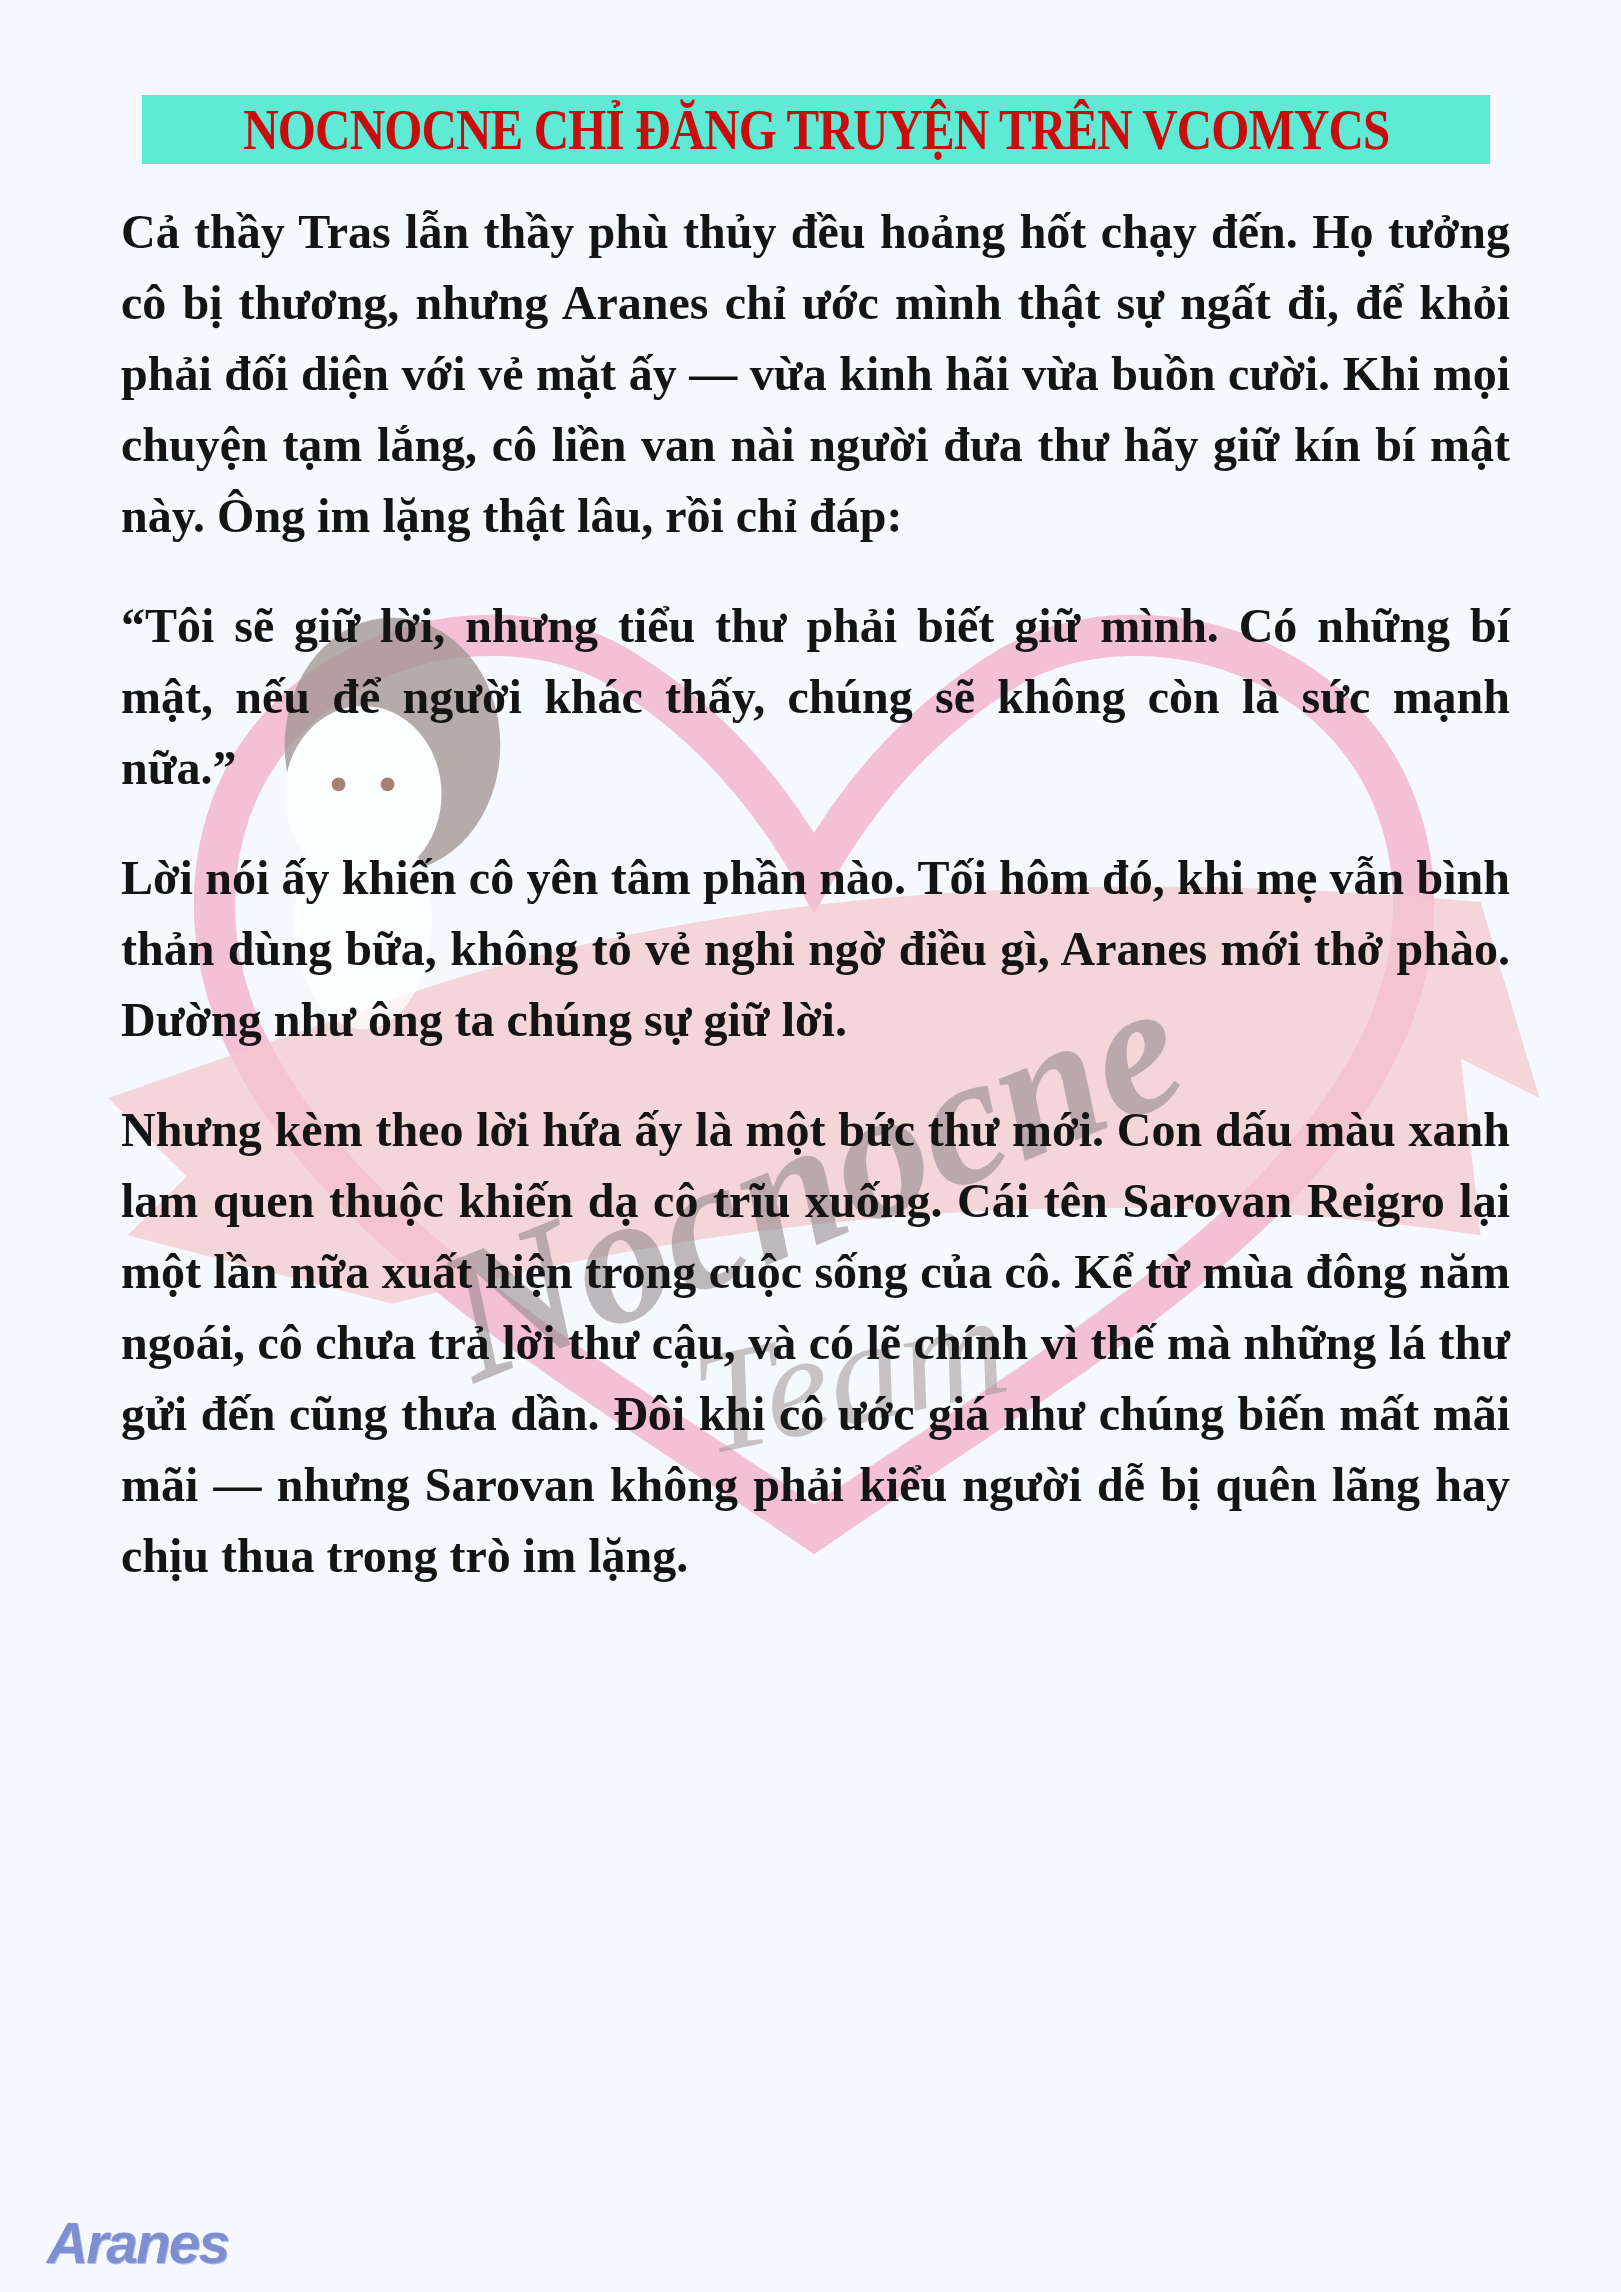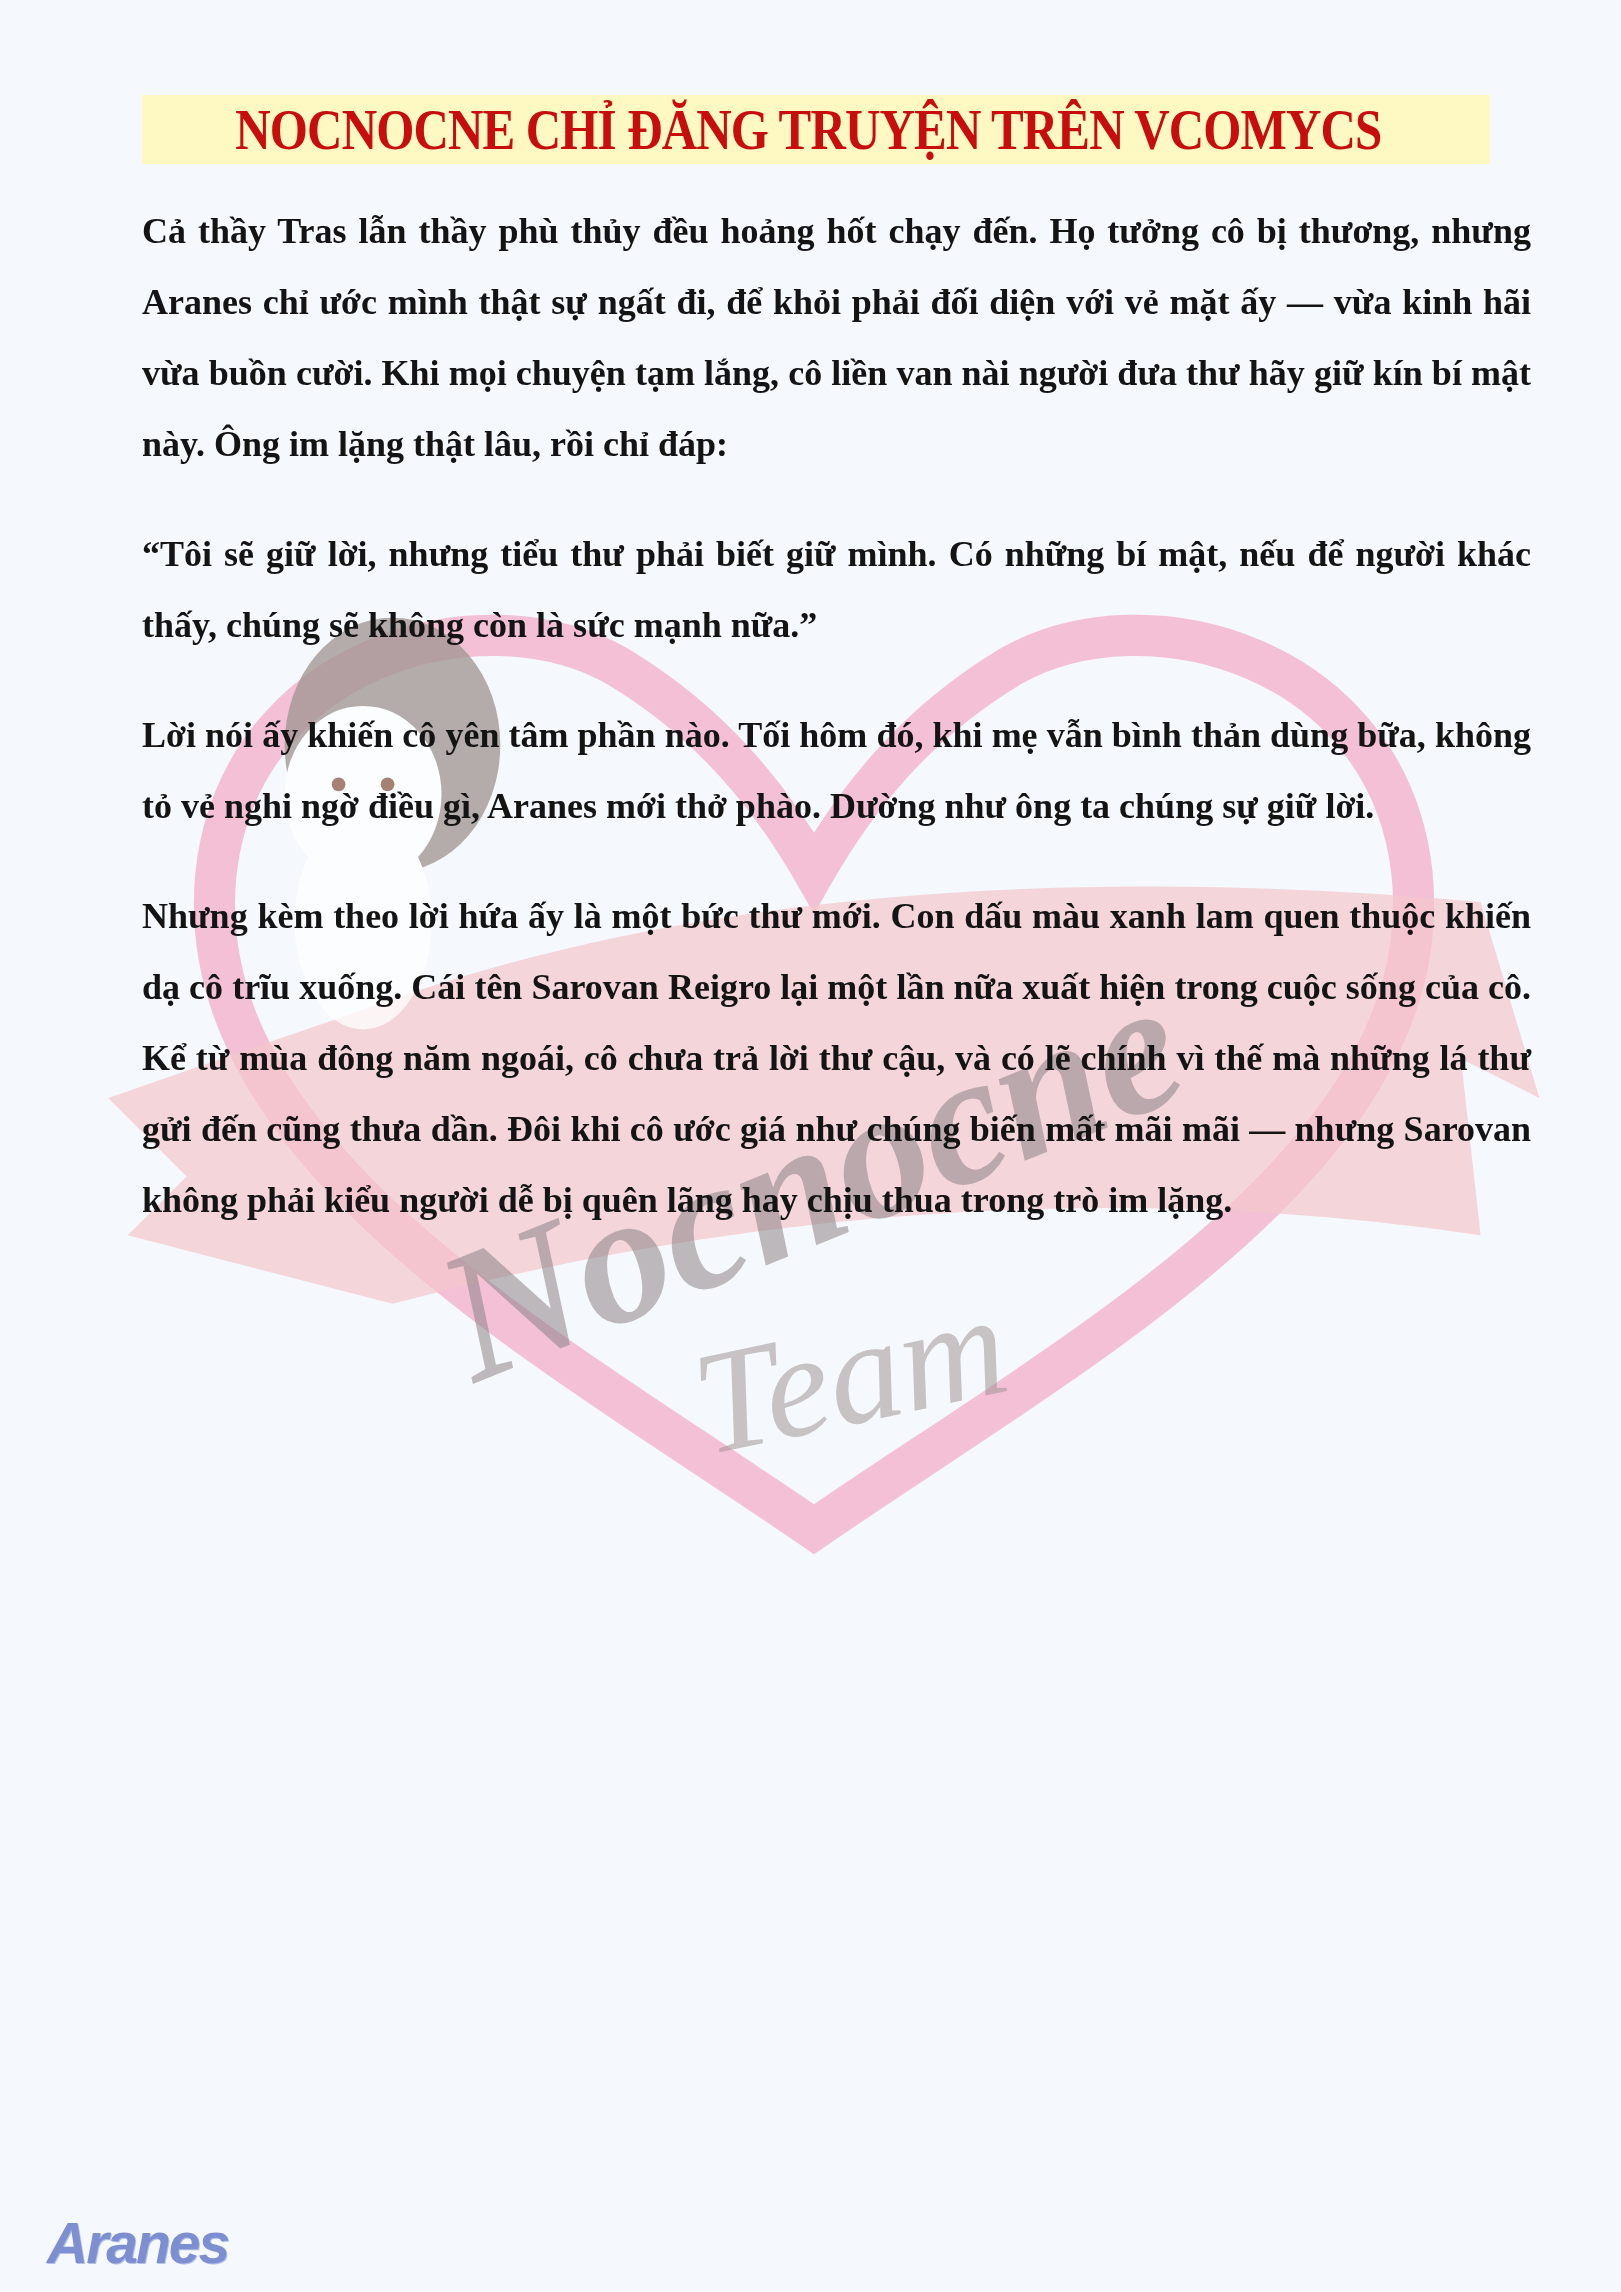--- a/index.html
+++ b/index.html
@@ -5,33 +5,32 @@
   html, body { margin: 0; padding: 0; }
   body {
     width: 1621px; height: 2293px;
     background: #f5f8fc;
     position: relative; overflow: hidden;
     font-family: "Liberation Serif", "DejaVu Serif", serif;
   }
   .watermark { position: absolute; left: 69px; top: 549px; width: 1490px; height: 1098px; z-index: 0; pointer-events: none; }
   .banner {
     position: absolute; left: 142px; top: 95px; width: 1348px; height: 69px;
-    background: #fef9c3; z-index: 1;
-    display: flex; align-items: center; justify-content: flex-start;
+    background: #5eead4; z-index: 1;
+    display: flex; align-items: center; justify-content: center;
   }
   .banner-text {
     font-family: "Liberation Serif", serif; font-weight: bold;
     font-size: 57px; color: #c80d0d; letter-spacing: -1px;
     transform: scaleX(0.86); white-space: nowrap;
   }
   .content {
     position: absolute; left: 121px; top: 196px; width: 1389px; z-index: 2;
-    font-size: 36px; line-height: 71px; color: #141414; font-weight: bold;
+    font-size: 48px; line-height: 71px; color: #141414; font-weight: bold;
     text-align: justify;
-    margin-left: 21px;
   }
   .content p { margin: 0 0 39px 0; }
   .logo {
     position: absolute; left: 47px; top: 2210px; z-index: 2;
     font-family: "Liberation Sans", sans-serif; font-style: italic; font-weight: bold;
     font-size: 57px; color: #7d8fd0; letter-spacing: -2px;
     text-shadow: 1px 1px 0 #b5c0e8;
   }
 </style>
 </head>

